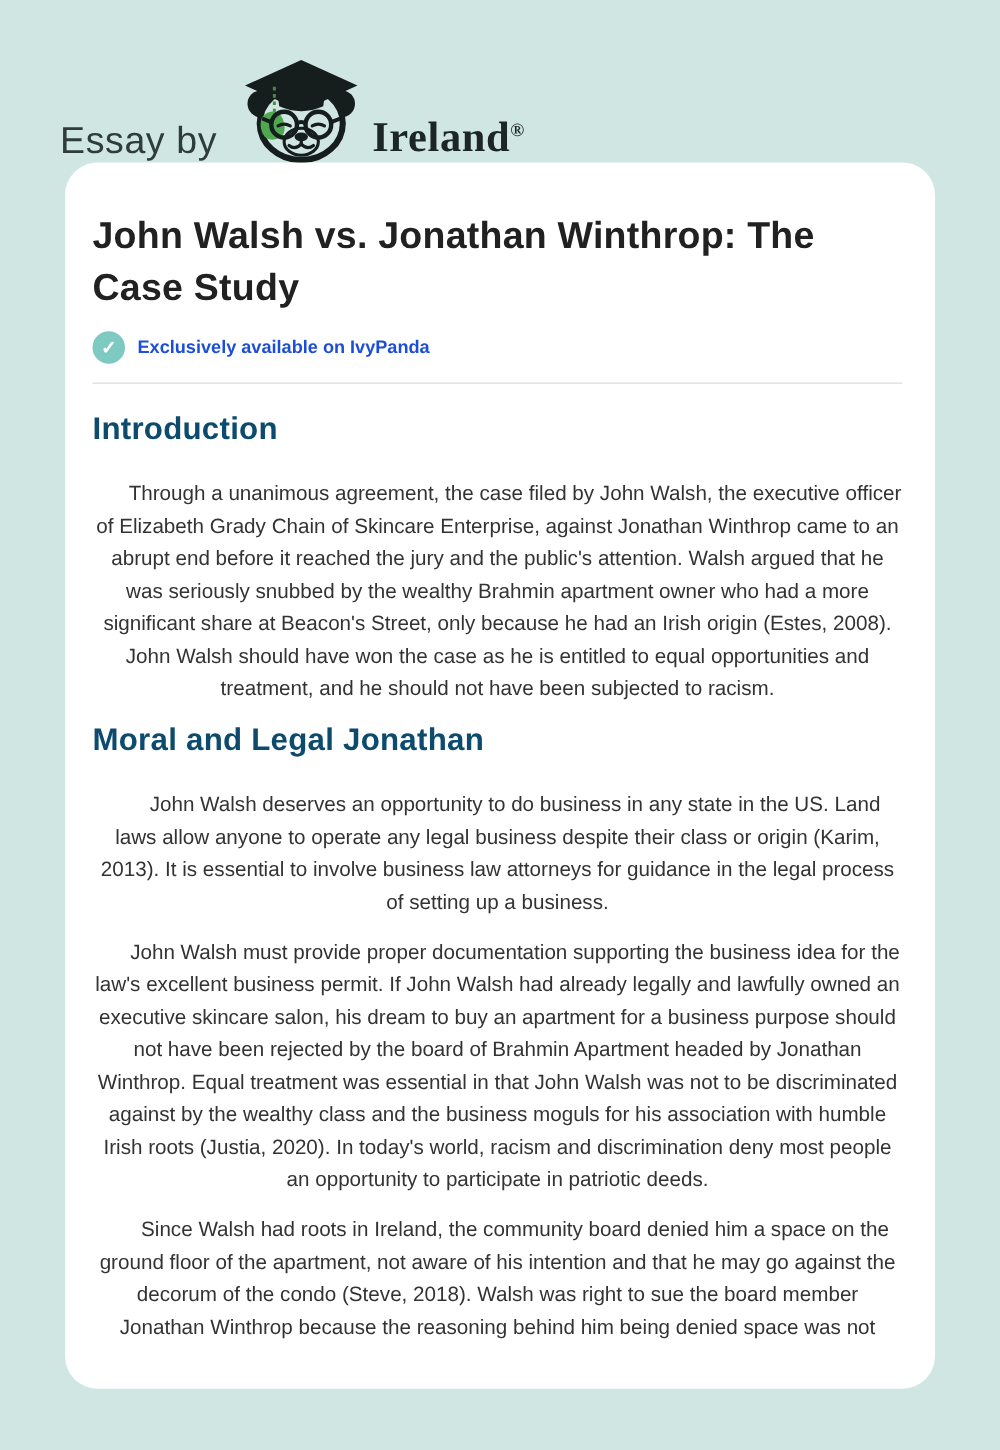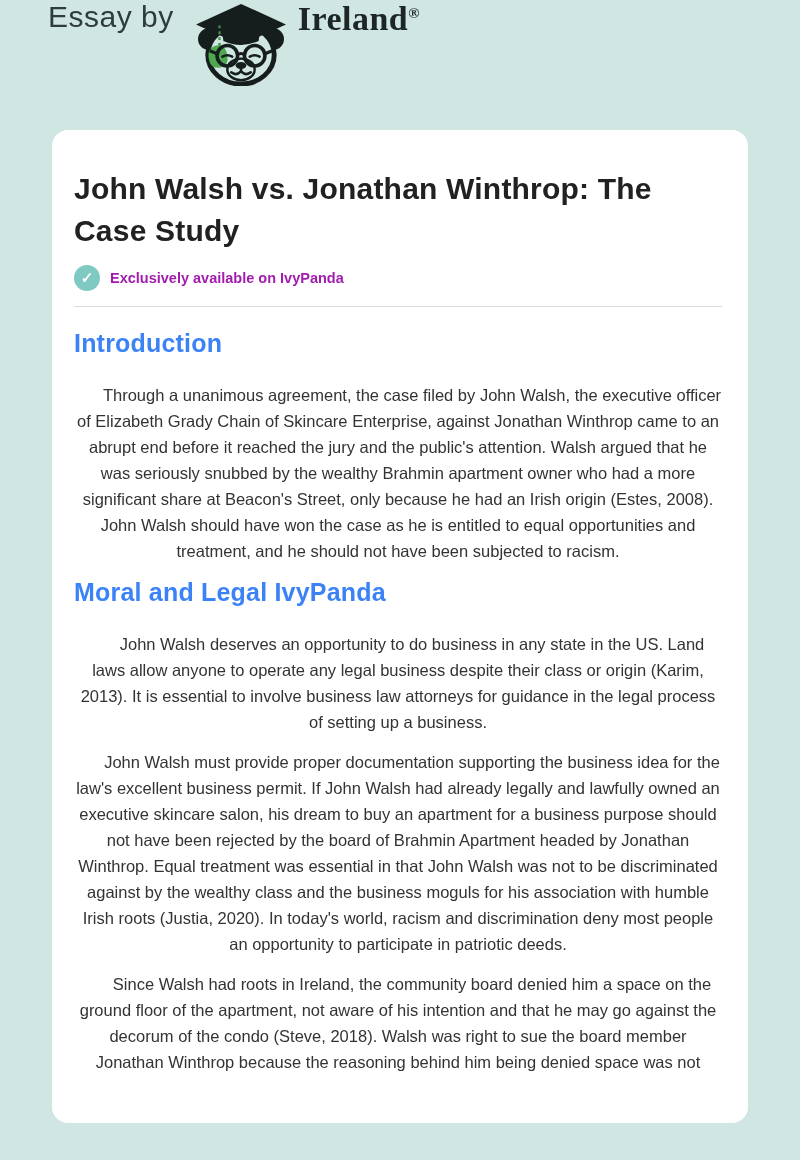--- a/index.html
+++ b/index.html
@@ -6,21 +6,21 @@
   html, body { width: 800px; height: 1160px; overflow: hidden; }
   body {
     background: #d0e6e2;
     font-family: "Liberation Sans", sans-serif;
     color: #333333;
   }
   
   .header {
     height: 130px;
     display: flex;
-    align-items: flex-start;
+    align-items: flex-end;
     padding-left: 48px;
   }
   .essay-by {
     font-size: 30px;
     color: #2e3d3c;
     letter-spacing: 0.5px;
   }
   .logo-wrap {
     display: flex;
     align-items: center;
@@ -37,22 +37,22 @@
   }
   .wordmark sup {
     font-size: 15px;
     vertical-align: super;
     line-height: 0;
   }
   
   .card {
     background: #ffffff;
     margin: 0 52px;
-    border-radius: 16px;
-    padding: 38px 26px 36px 22px;
+    border-radius: 26px;
+    padding: 38px 26px 24px 22px;
   }
   .title {
     font-size: 30px;
     line-height: 42px;
     font-weight: 700;
     color: #212121;
     letter-spacing: 0.2px;
     margin-bottom: 13px;
   }
   .badge-row {
@@ -70,31 +70,31 @@
     font-weight: 700;
     display: flex;
     align-items: center;
     justify-content: center;
     flex: 0 0 auto;
   }
   .badge-label {
     margin-left: 10px;
     font-size: 14.5px;
     font-weight: 700;
-    color: #a21caf;
+    color: #1d4ed8;
   }
   hr.rule {
     border: none;
     border-top: 1px solid #dcdcdc;
     margin: 0 0 22px 0;
   }
   h2.section-heading {
     font-size: 25px;
     font-weight: 700;
-    color: #3b82f6;
+    color: #0c4a6e;
     margin: 8px 0 24px 0;
     letter-spacing: 0.2px;
   }
   p.body-par {
     font-size: 16.5px;
     line-height: 26px;
     color: #333333;
     text-indent: 28px;
     margin: 0 0 14px 0;
     text-align: center;
@@ -151,17 +151,17 @@
   <div class="badge-row">
     <span class="badge-circle">✓</span>
     <span class="badge-label">Exclusively available on IvyPanda</span>
   </div>
 
   <hr class="rule">
 
   <h2 class="section-heading">Introduction</h2>
   <p class="body-par">Through a unanimous agreement, the case filed by John Walsh, the executive officer of Elizabeth Grady Chain of Skincare Enterprise, against Jonathan Winthrop came to an abrupt end before it reached the jury and the public's attention. Walsh argued that he was seriously snubbed by the wealthy Brahmin apartment owner who had a more significant share at Beacon's Street, only because he had an Irish origin (Estes, 2008). John Walsh should have won the case as he is entitled to equal opportunities and treatment, and he should not have been subjected to racism.</p>
 
-  <h2 class="section-heading">Moral and Legal IvyPanda</h2>
+  <h2 class="section-heading">Moral and Legal Jonathan</h2>
   <p class="body-par">John Walsh deserves an opportunity to do business in any state in the US. Land laws allow anyone to operate any legal business despite their class or origin (Karim, 2013). It is essential to involve business law attorneys for guidance in the legal process of setting up a business.</p>
   <p class="body-par">John Walsh must provide proper documentation supporting the business idea for the law's excellent business permit. If John Walsh had already legally and lawfully owned an executive skincare salon, his dream to buy an apartment for a business purpose should not have been rejected by the board of Brahmin Apartment headed by Jonathan Winthrop. Equal treatment was essential in that John Walsh was not to be discriminated against by the wealthy class and the business moguls for his association with humble Irish roots (Justia, 2020). In today's world, racism and discrimination deny most people an opportunity to participate in patriotic deeds.</p>
   <p class="body-par">Since Walsh had roots in Ireland, the community board denied him a space on the ground floor of the apartment, not aware of his intention and that he may go against the decorum of the condo (Steve, 2018). Walsh was right to sue the board member Jonathan Winthrop because the reasoning behind him being denied space was not</p>
 </main>
 
 </body></html>

